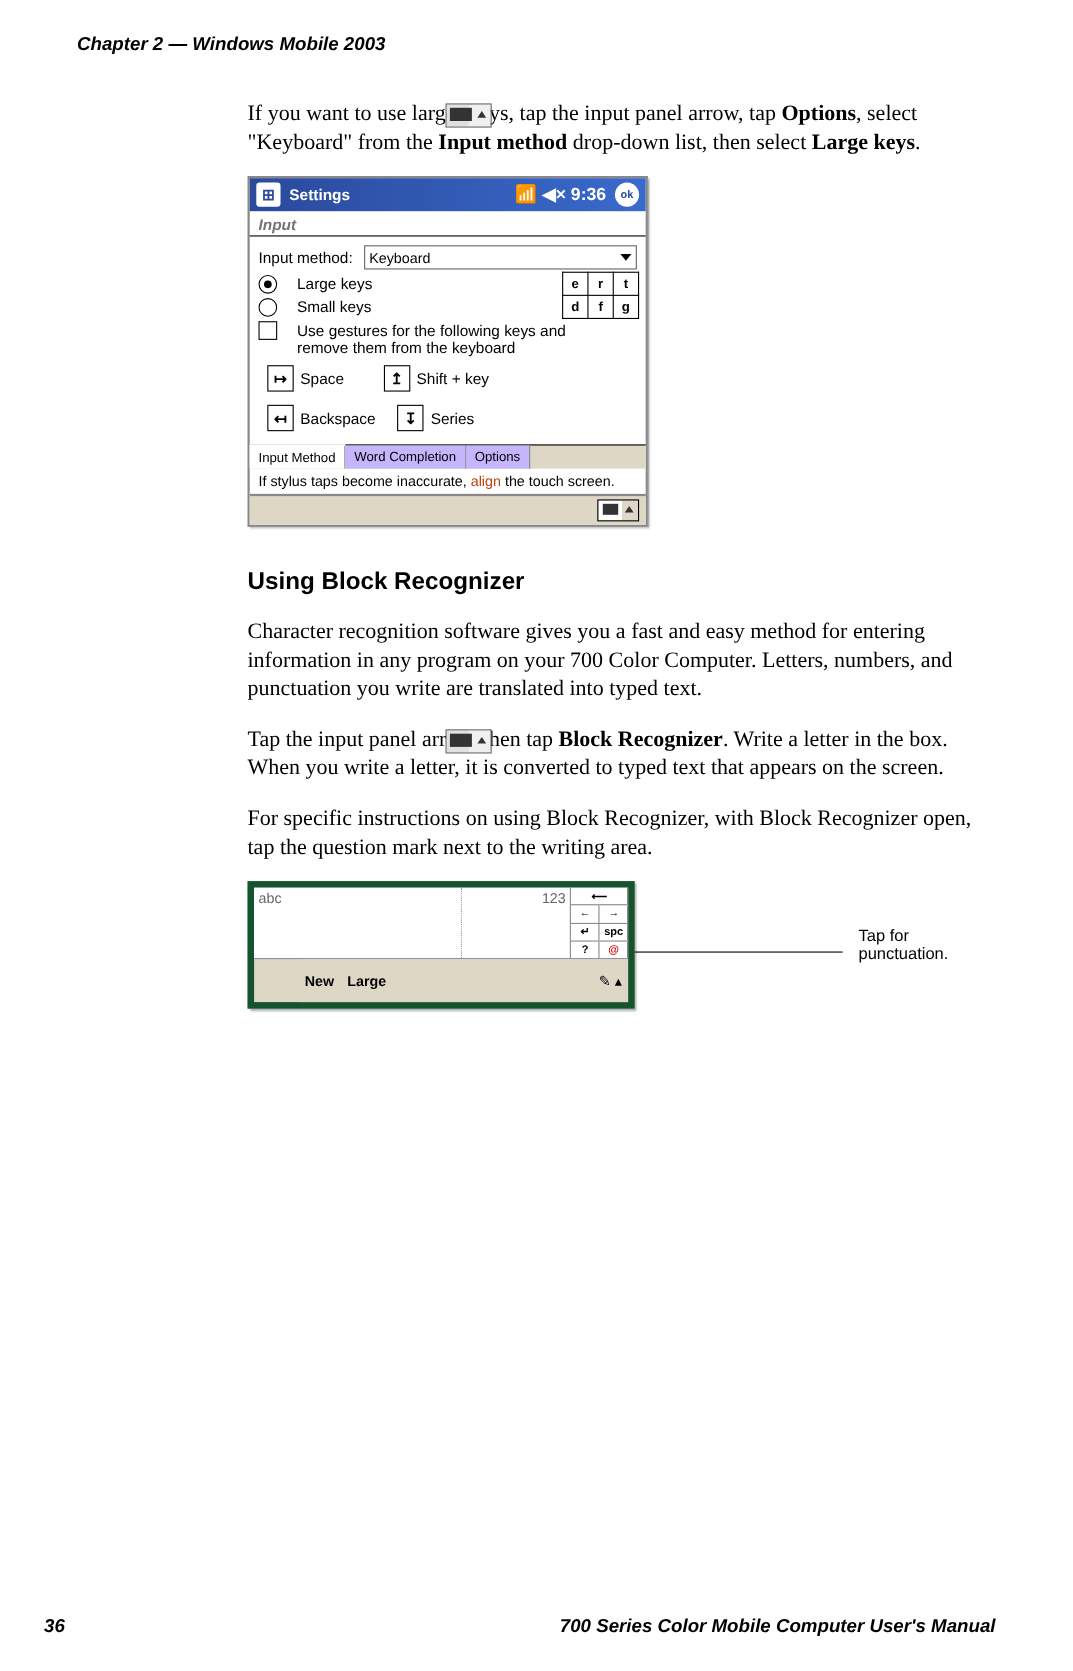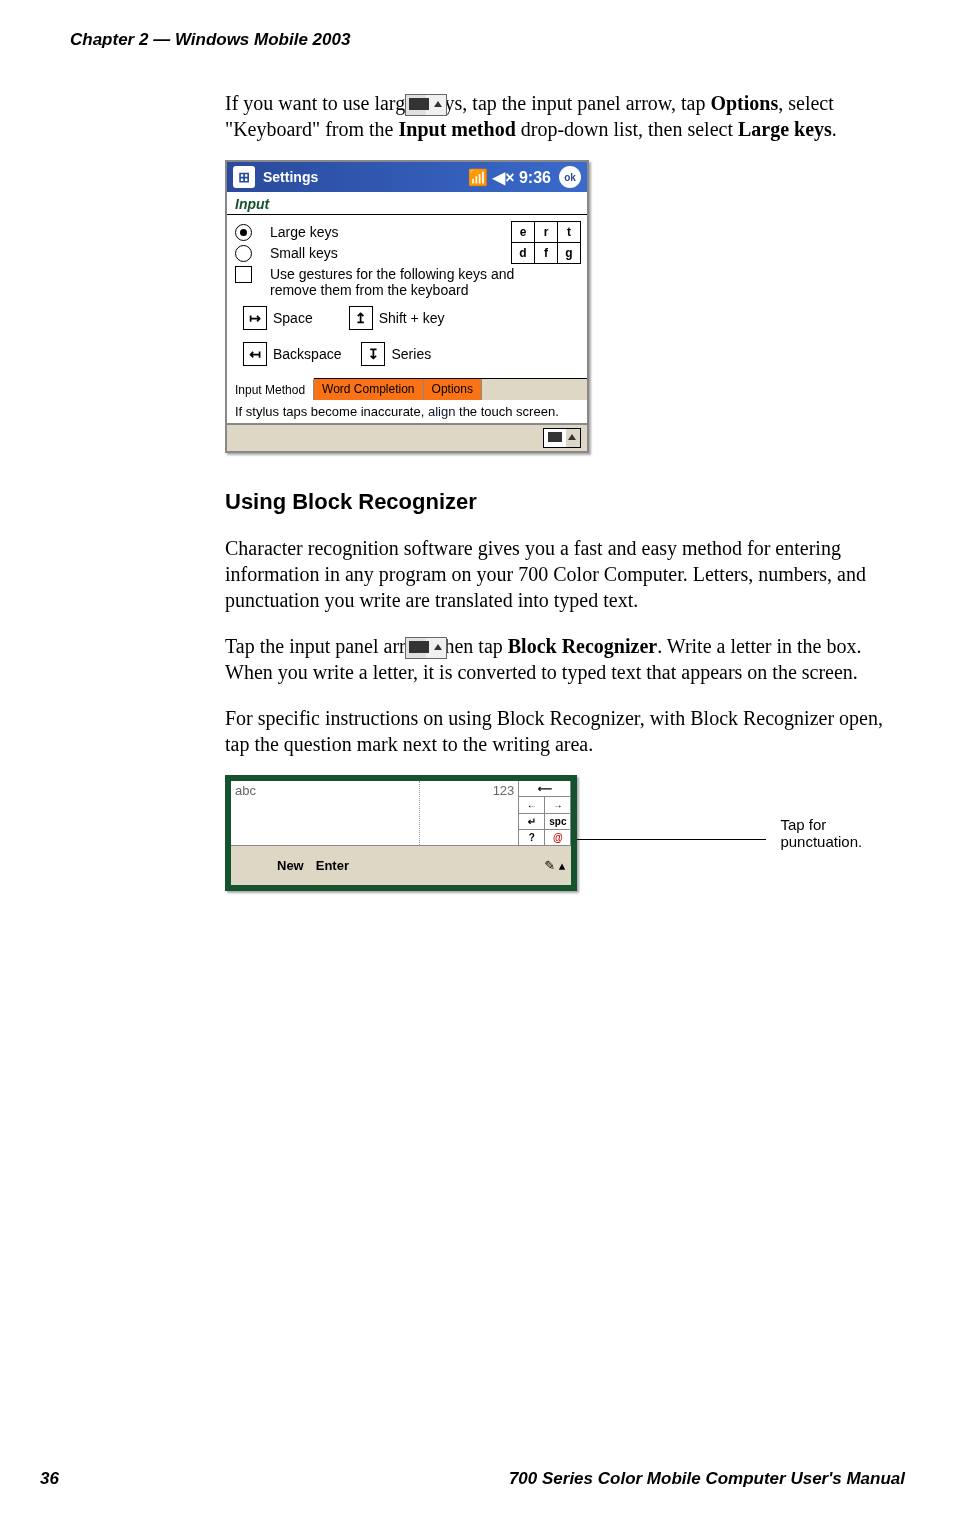--- a/index.html
+++ b/index.html
@@ -125,21 +125,21 @@
     font-size: 10px;
     font-weight: bold;
     display: flex; align-items: center; justify-content: center;
   }
   .ss-titlebar .status {
     margin-left: auto;
     font-size: 16px;
     font-weight: bold;
   }
   .ss-screen-label {
-    color: #14532d;
+    color: #737373;
     font-weight: bold;
     font-style: italic;
     padding: 4px 8px 0 8px;
   }
   .ss-hr {
     border: none;
     border-top: 1px solid #000;
     margin: 2px 0 6px 0;
   }
   .ss-row {
@@ -216,34 +216,34 @@
   .ss-tabs {
     display: flex;
     border-top: 1px solid #000;
     background: #ded7c6;
     margin-top: 6px;
   }
   .ss-tab {
     padding: 3px 8px;
     font-size: 12px;
     border-right: 1px solid #888;
-    background: #f97316;
+    background: #c4b5fd;
   }
   .ss-tab.active {
     background: #fff;
     font-weight: normal;
     border-top: 2px solid #fff;
     margin-top: -1px;
   }
   .ss-tip {
     padding: 4px 8px;
     font-size: 13px;
   }
   .ss-tip .lnk {
-    color: #0f172a;
+    color: #c2410c;
     text-align: center;
   }
   .ss-bottbar {
     background: #ded7c6;
     border-top: 2px solid #888;
     height: 26px;
     display: flex;
     justify-content: flex-end;
     align-items: center;
     padding: 0 6px;
@@ -369,20 +369,27 @@
         <span class="flag">
             <span>⊞</span>
           </span>
         <span>Settings</span>
         <span class="status">📶 ◀× <span>9:36</span></span>
         <span class="ok" style="margin-left:8px;">ok</span>
       </div>
       <div class="ss-screen-label">Input</div>
       <hr class="ss-hr">
 
+      <div class="ss-row">
+        <span>Input method:</span>
+        <span class="ss-input">
+          <span>Keyboard</span>
+          <span class="caret"></span>
+        </span>
+      </div>
 
       <div style="display:flex; align-items:center;">
         <div style="flex:1;">
           <div class="ss-row">
             <span class="radio selected"></span>
             <span>Large keys</span>
           </div>
           <div class="ss-row">
             <span class="radio"></span>
             <span>Small keys</span>
@@ -481,21 +488,21 @@
                 <div class="r-cell">spc</div>
               </div>
             <div class="r-row" style="border-bottom:none;">
                 <div class="r-cell">?</div>
                 <div class="r-cell" style="color:#c00;">@</div>
               </div>
           </div>
         </div>
         <div class="ss2-bott">
           <span class="nb">New</span>
-          <span class="nb">Enter</span>
+          <span class="nb">Large</span>
           <span style="margin-left:auto; padding-right:6px;">✎ ▴</span>
         </div>
       </div>
       <span class="callout-line"></span>
       <span class="callout-text">Tap for punctuation.</span>
     </div>
 
   </div>
 
   <div class="footer">

